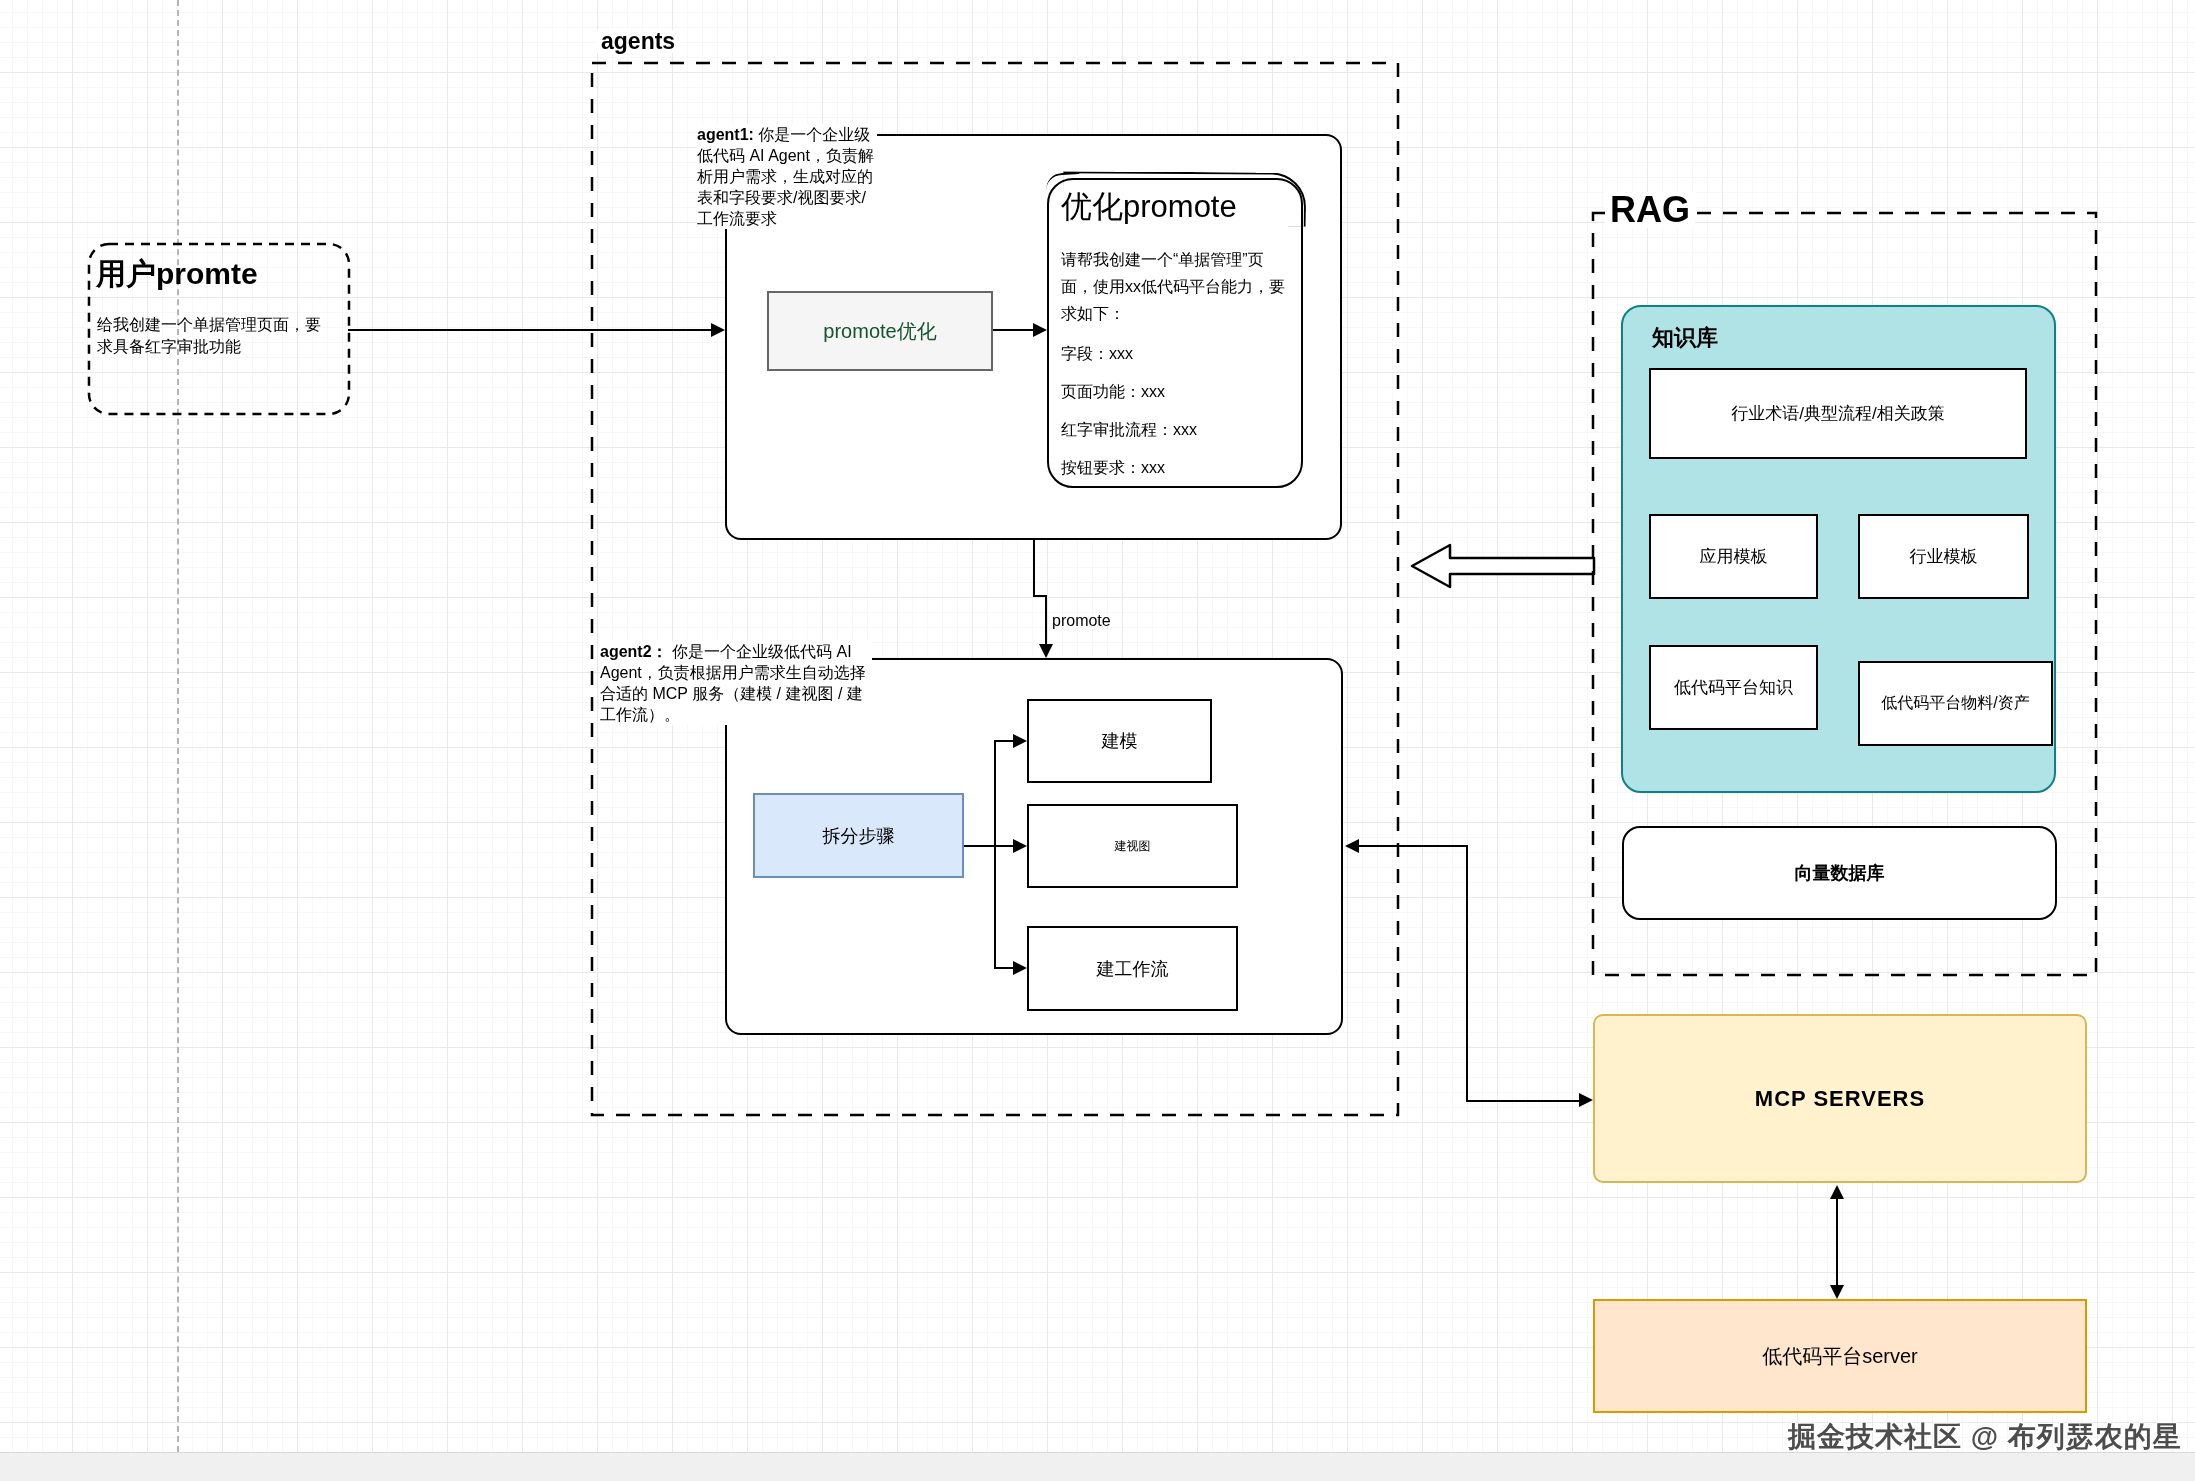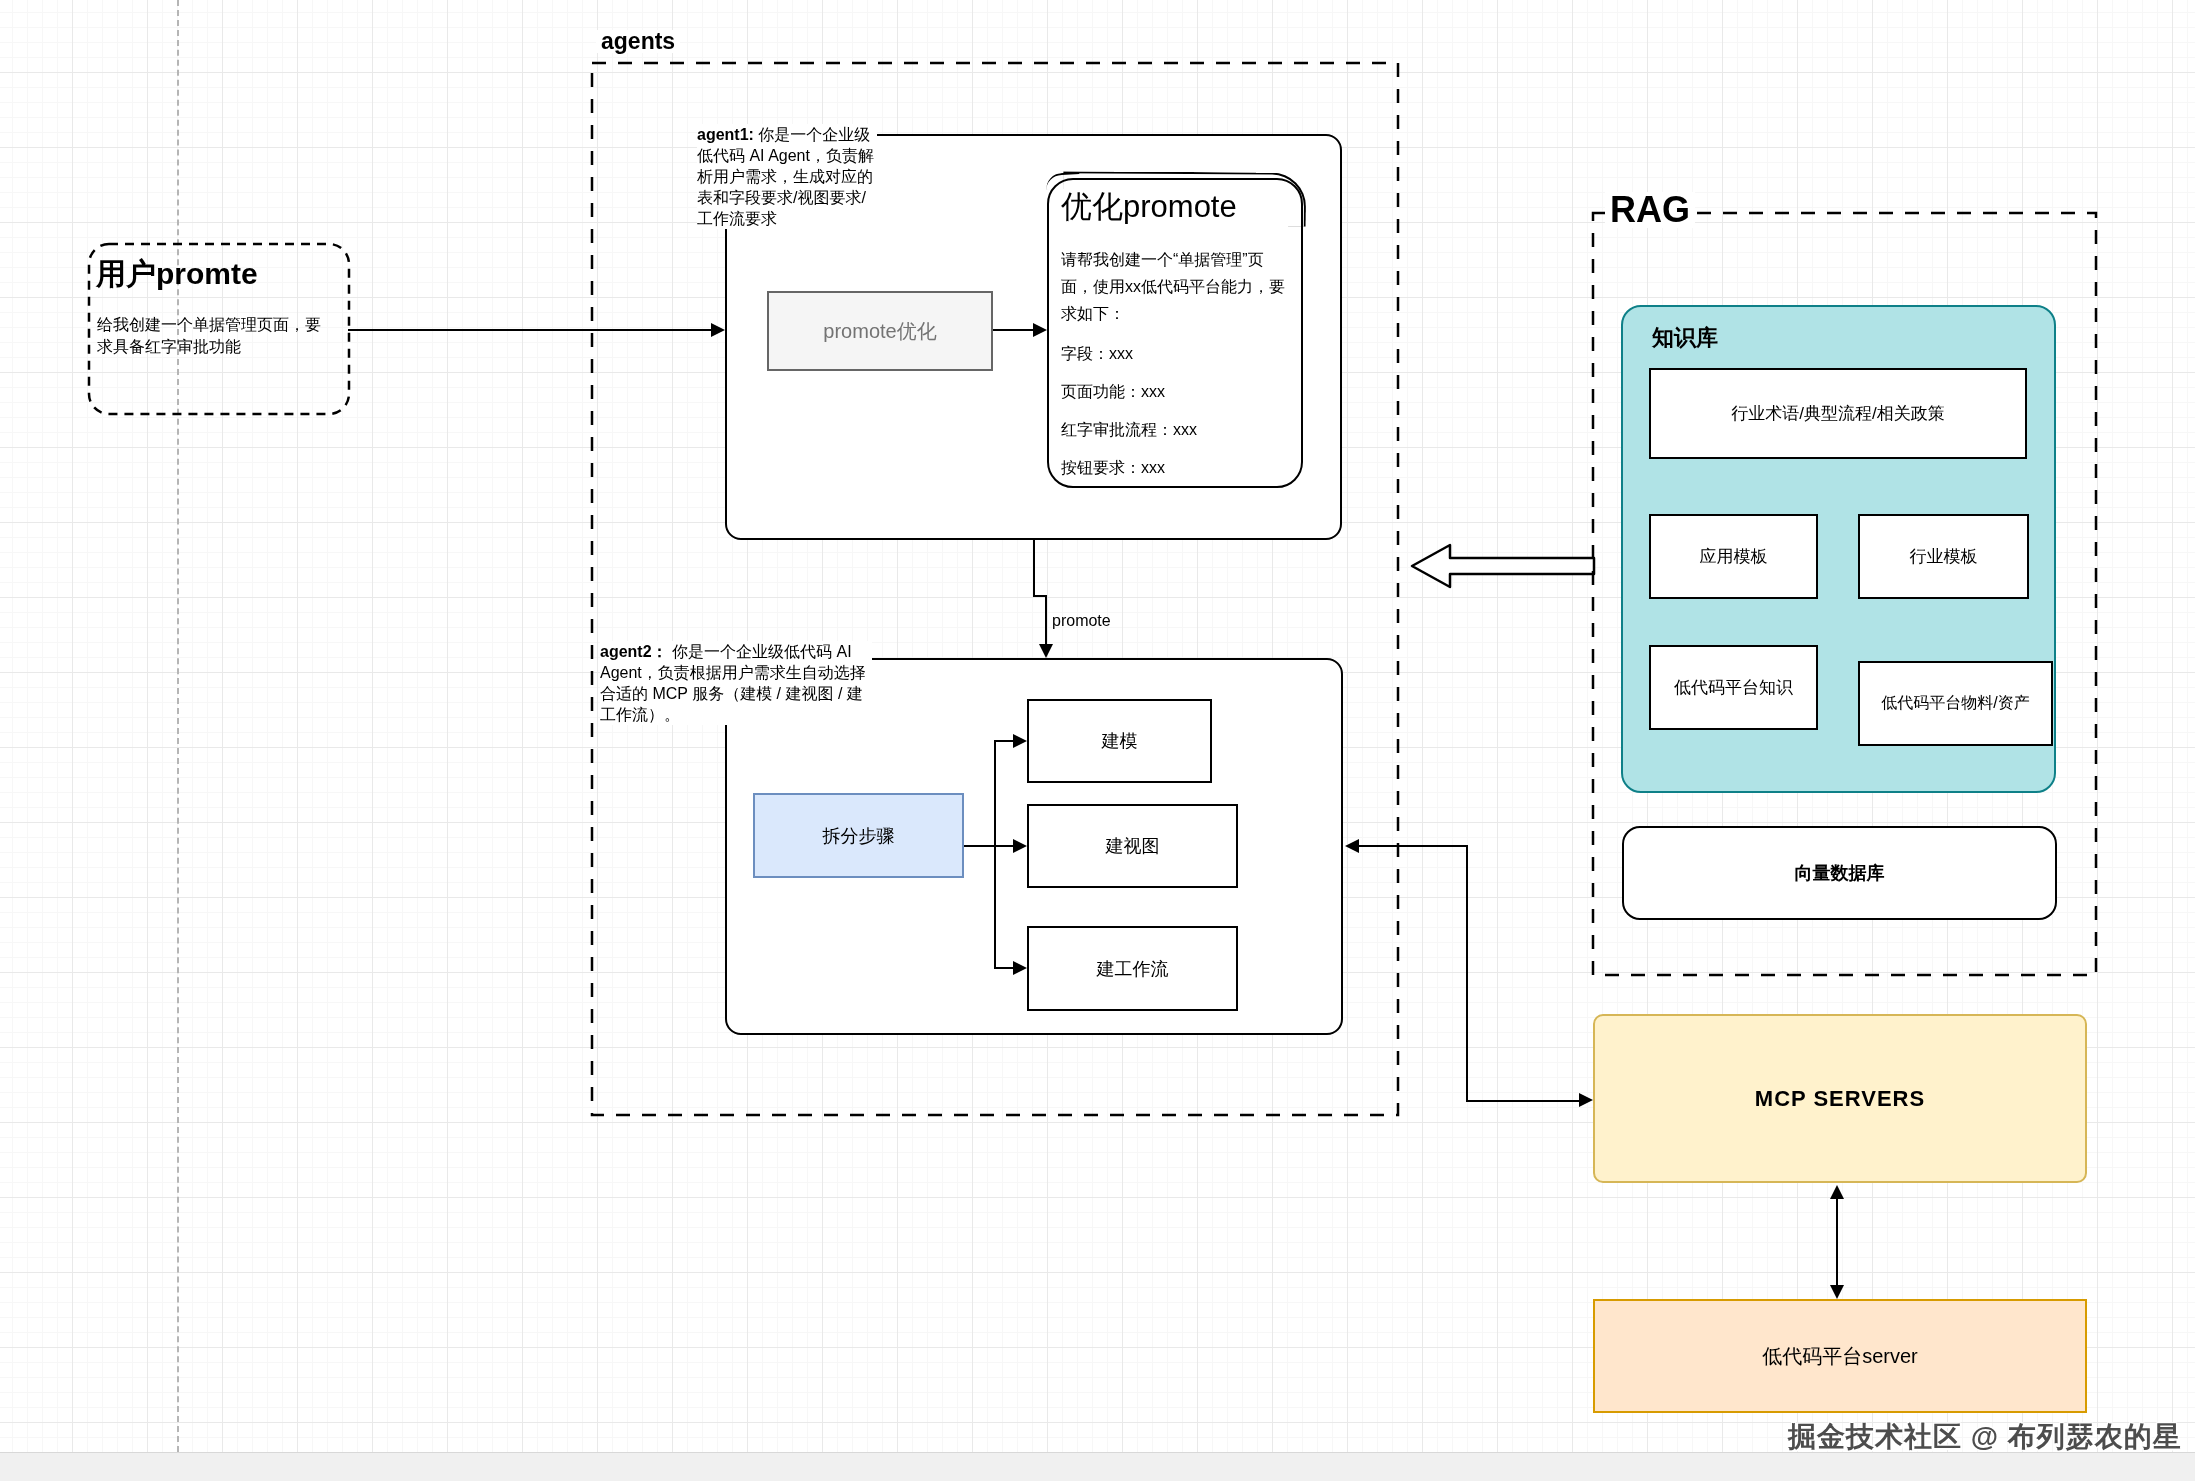--- a/index.html
+++ b/index.html
@@ -56,21 +56,21 @@
   <svg class="abs" style="left:589px;top:60px;" width="812" height="1058">
     <rect x="3" y="3" width="806" height="1052" fill="none" stroke="#000" stroke-width="2.5" stroke-dasharray="14 12"></rect>
   </svg>
   <div class="lbl" style="left:596px;top:30px;font-size:23px;font-weight:bold;">agents</div>
 
   <div class="box" style="left:725px;top:134px;width:617px;height:406px;border-radius:16px;background:#fff;"></div>
   <div class="note" style="left:697px;top:124px;width:180px;">
     <b>agent1:</b><span> 你是一个企业级低代码 AI Agent，负责解析用户需求，生成对应的表和字段要求/视图要求/工作流要求</span>
   </div>
 
-  <div class="box" style="left:767px;top:291px;width:226px;height:80px;background:#f5f5f5;border-color:#666;font-size:20px;color:#737373;">
+  <div class="box" style="left:767px;top:291px;width:226px;height:80px;background:#f5f5f5;border-color:#666;font-size:20px;color:#14532d;">
     <span>promote优化</span>
   </div>
 
   <div class="line" style="left:993px;top:329px;width:42px;height:2px;"></div>
   <div class="ah ah-r" style="left:1033px;top:323px;"></div>
 
   <div class="bubble" style="left:1047px;top:178px;width:256px;height:310px;padding:10px 12px 0 12px;">
     <div style="font-size:31px;font-weight:normal;line-height:1.1;">优化promote</div>
     <div style="margin-top:22px;font-size:16px;line-height:27px;">请帮我创建一个“单据管理”页面，使用xx低代码平台能力，要求如下：</div>
     <div style="margin-top:17px;font-size:16px;">字段：xxx</div>
@@ -99,21 +99,21 @@
   <div class="line" style="left:994px;top:740px;width:20px;height:2px;"></div>
   <div class="line" style="left:994px;top:845px;width:20px;height:2px;"></div>
   <div class="line" style="left:994px;top:967px;width:20px;height:2px;"></div>
   <div class="ah ah-r" style="left:1013px;top:734px;"></div>
   <div class="ah ah-r" style="left:1013px;top:839px;"></div>
   <div class="ah ah-r" style="left:1013px;top:961px;"></div>
 
   <div class="box" style="left:1027px;top:699px;width:185px;height:84px;font-size:18px;">
     <span>建模</span>
   </div>
-  <div class="box" style="left:1027px;top:804px;width:211px;height:84px;font-size:18px;">
+  <div class="box" style="left:1027px;top:804px;width:211px;height:84px;font-size:12px;">
     <span>建视图</span>
   </div>
   <div class="box" style="left:1027px;top:926px;width:211px;height:85px;font-size:18px;">
     <span>建工作流</span>
   </div>
 
   <div class="ah ah-l" style="left:1345px;top:839px;"></div>
   <div class="line" style="left:1359px;top:845px;width:108px;height:2px;"></div>
   <div class="line" style="left:1466px;top:845px;width:2px;height:256px;"></div>
   <div class="line" style="left:1466px;top:1100px;width:113px;height:2px;"></div>

